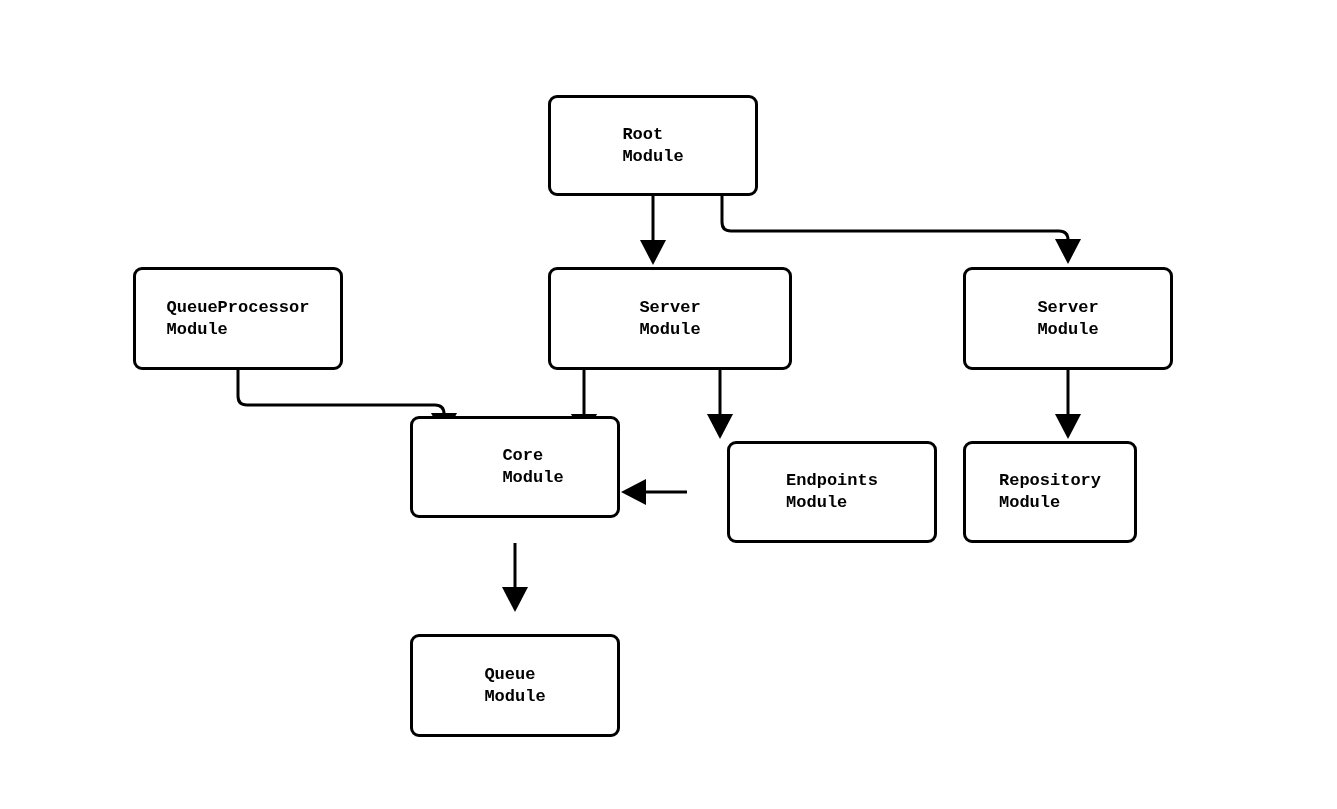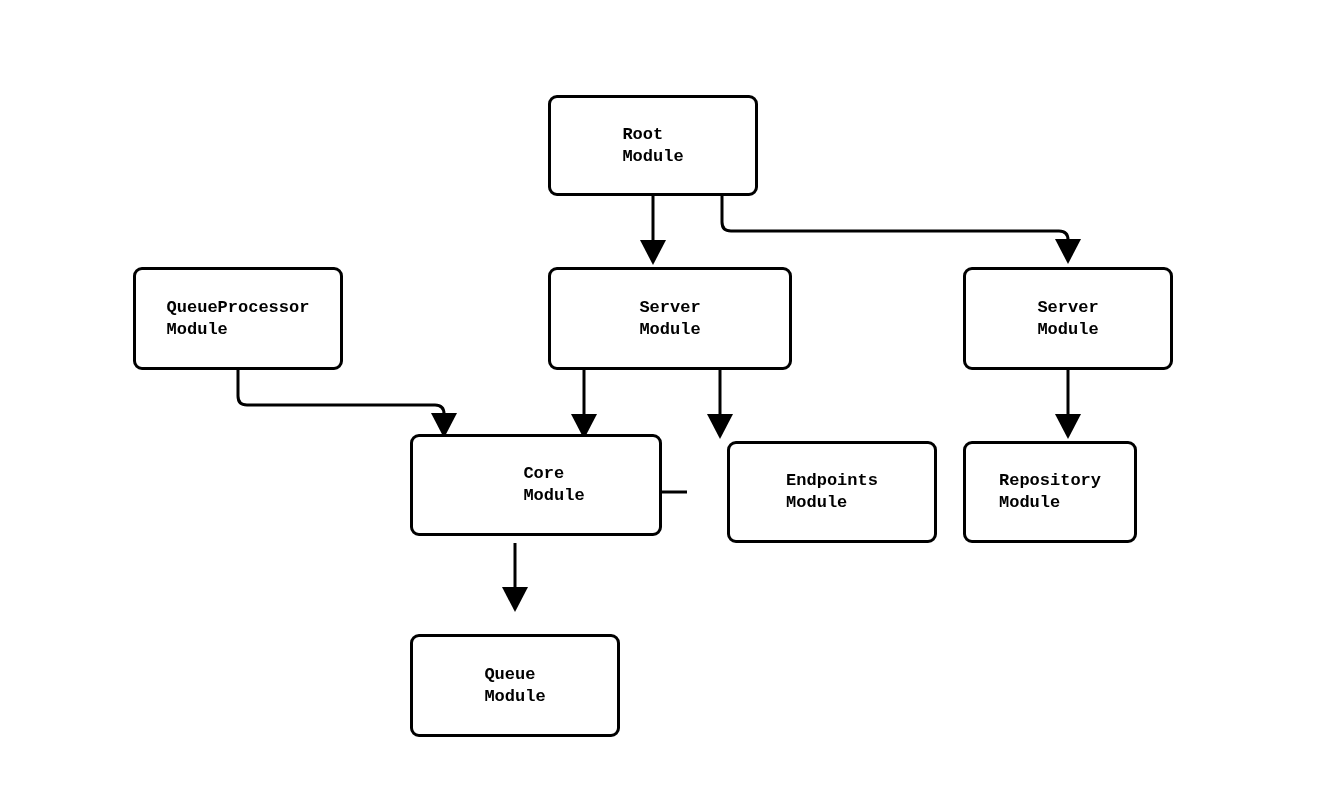--- a/index.html
+++ b/index.html
@@ -127,21 +127,21 @@
   <div class="node-box" id="node-server" style="left: 548px; top: 267px; width: 244px; height: 103px;">
     <div class="node-label"><span>Server</span>
 <span>Module</span></div>
   </div>
 
   <div class="node-box" id="node-global" style="left: 963px; top: 267px; width: 210px; height: 103px;">
     <div class="node-label"><span>Server</span>
 <span>Module</span></div>
   </div>
 
-  <div class="node-box" id="node-core" style="left: 410px; top: 434px; width: 252px; height: 102px; padding-left: 36px;">
+  <div class="node-box" id="node-core" style="left: 410px; top: 416px; width: 210px; height: 102px; padding-left: 36px;">
     <div class="node-label"><span>Core</span>
 <span>Module</span></div>
   </div>
 
   <div class="node-box" id="node-endpoints" style="left: 687px; top: 441px; width: 210px; height: 102px; margin-left: 40px;">
     <div class="node-label"><span>Endpoints</span>
 <span>Module</span></div>
   </div>
 
   <div class="node-box" id="node-repository" style="left: 963px; top: 441px; width: 174px; height: 102px;">

